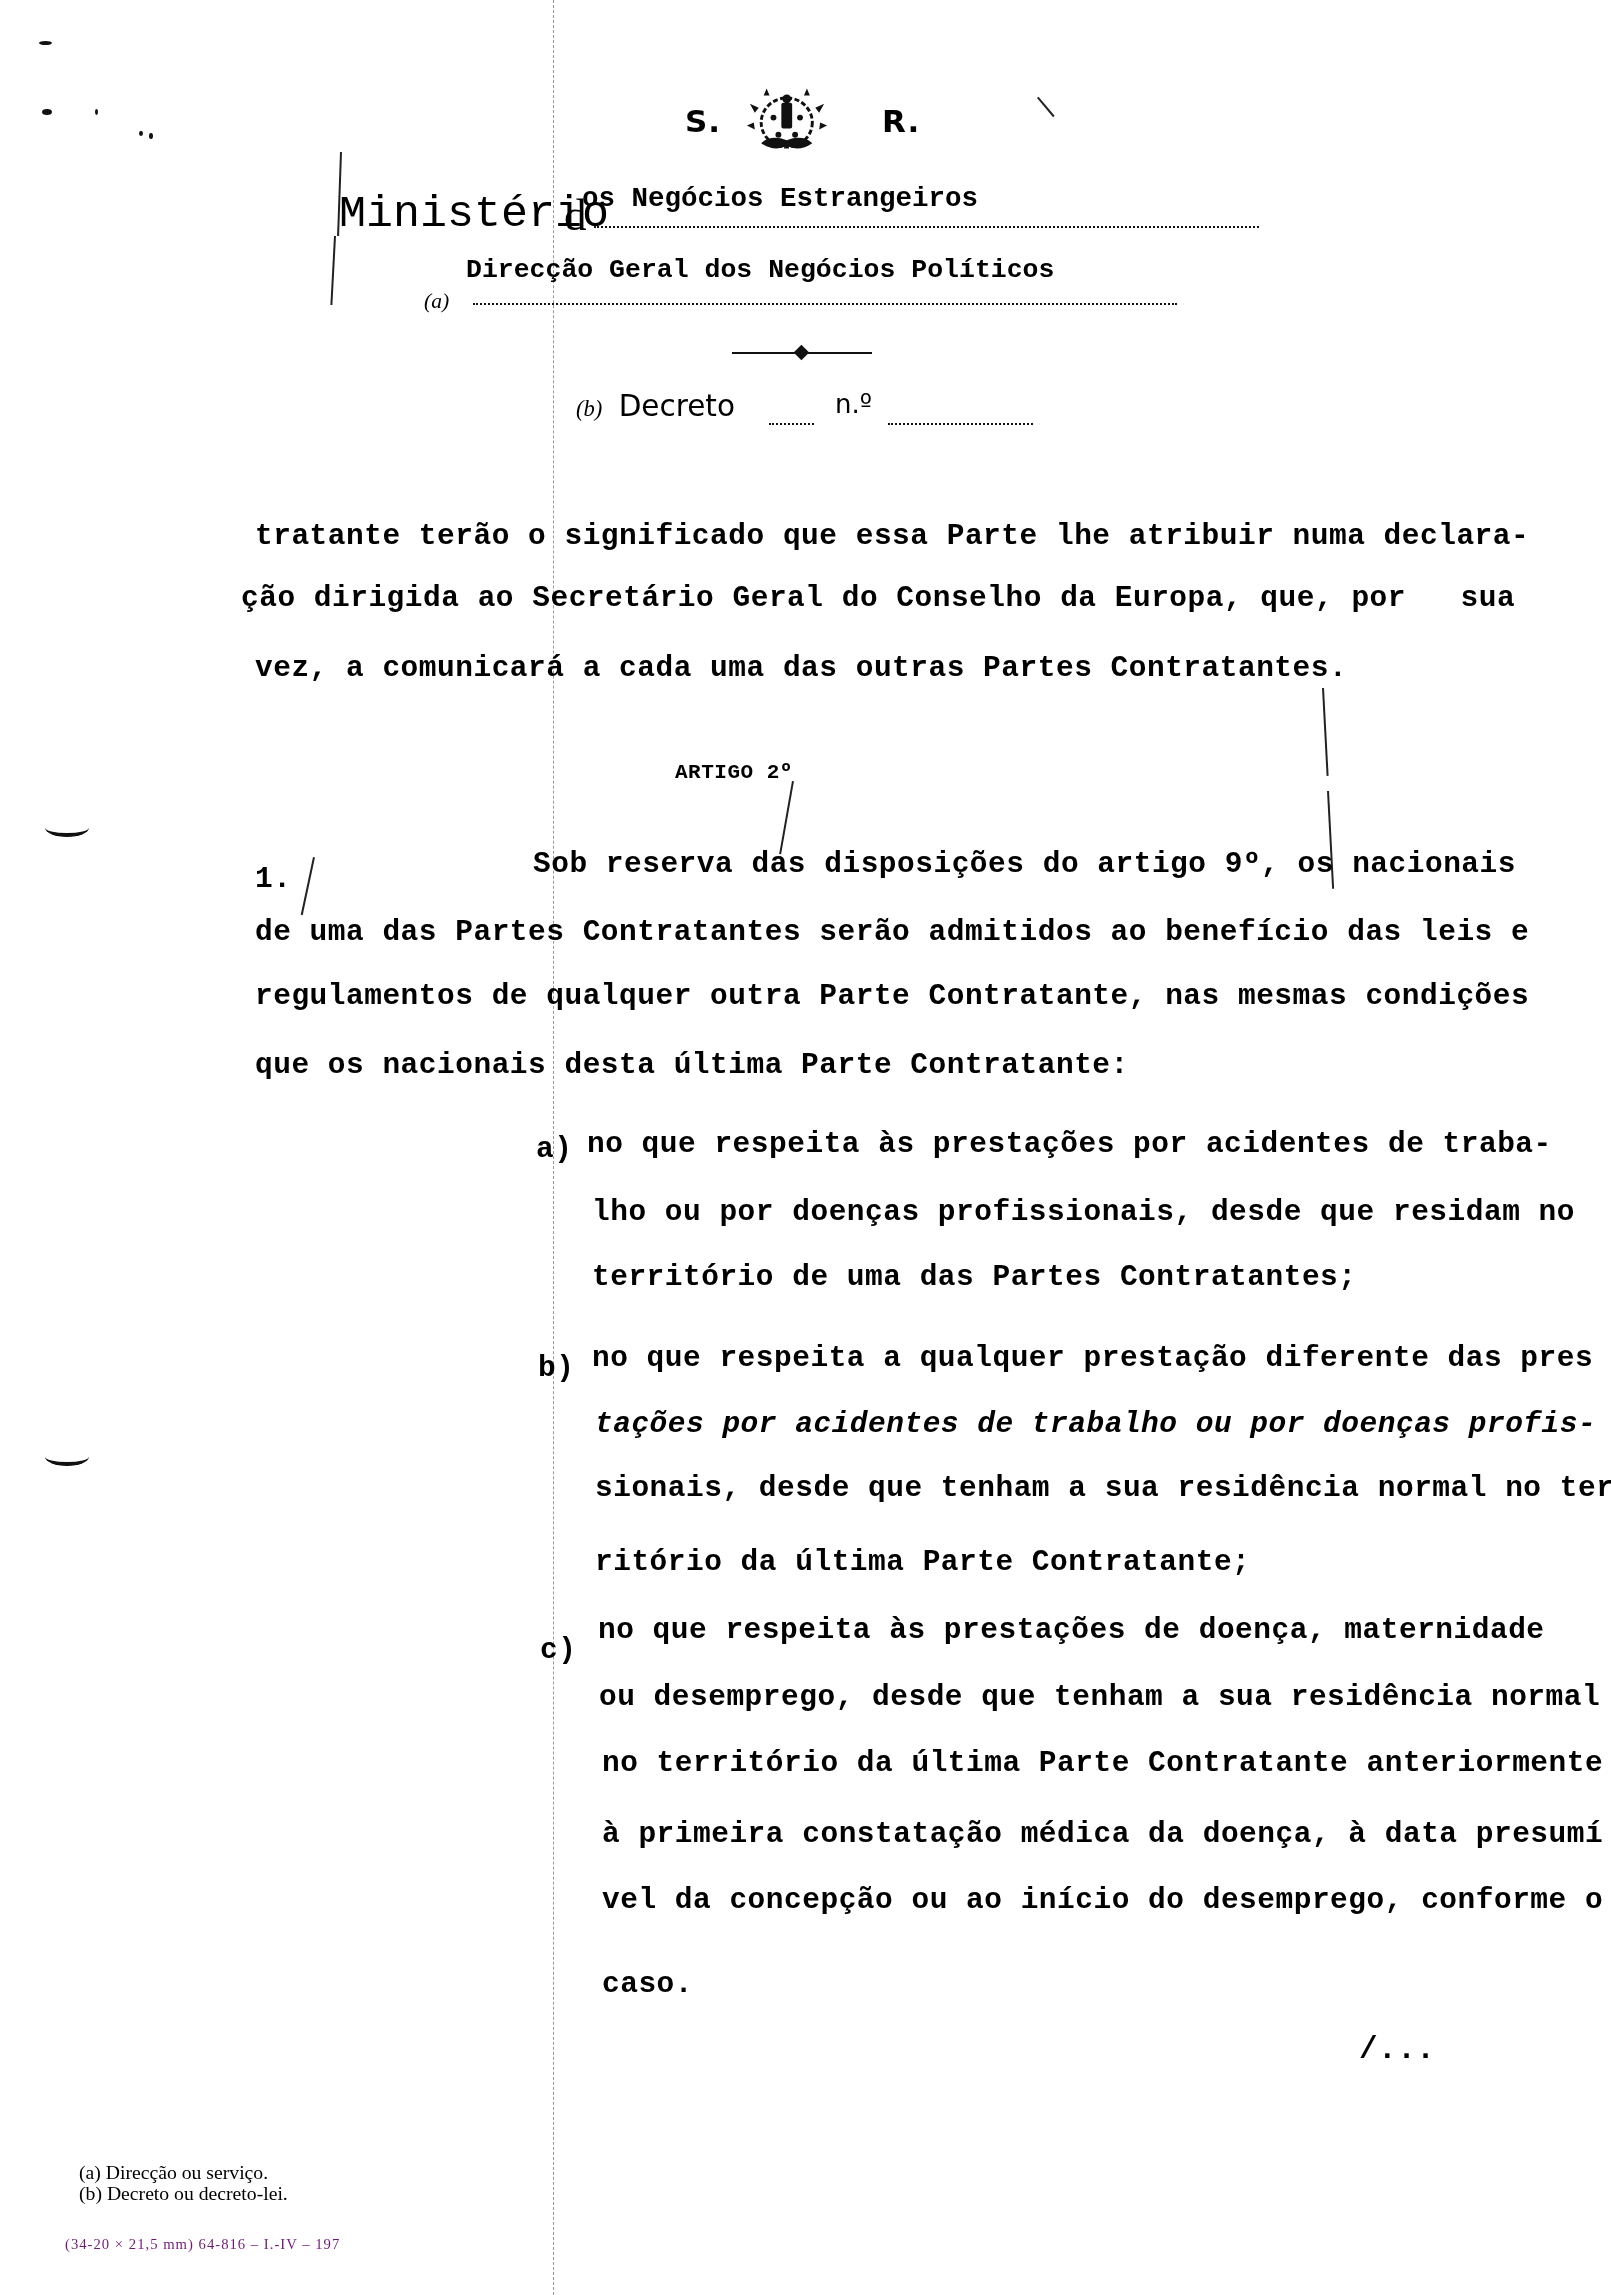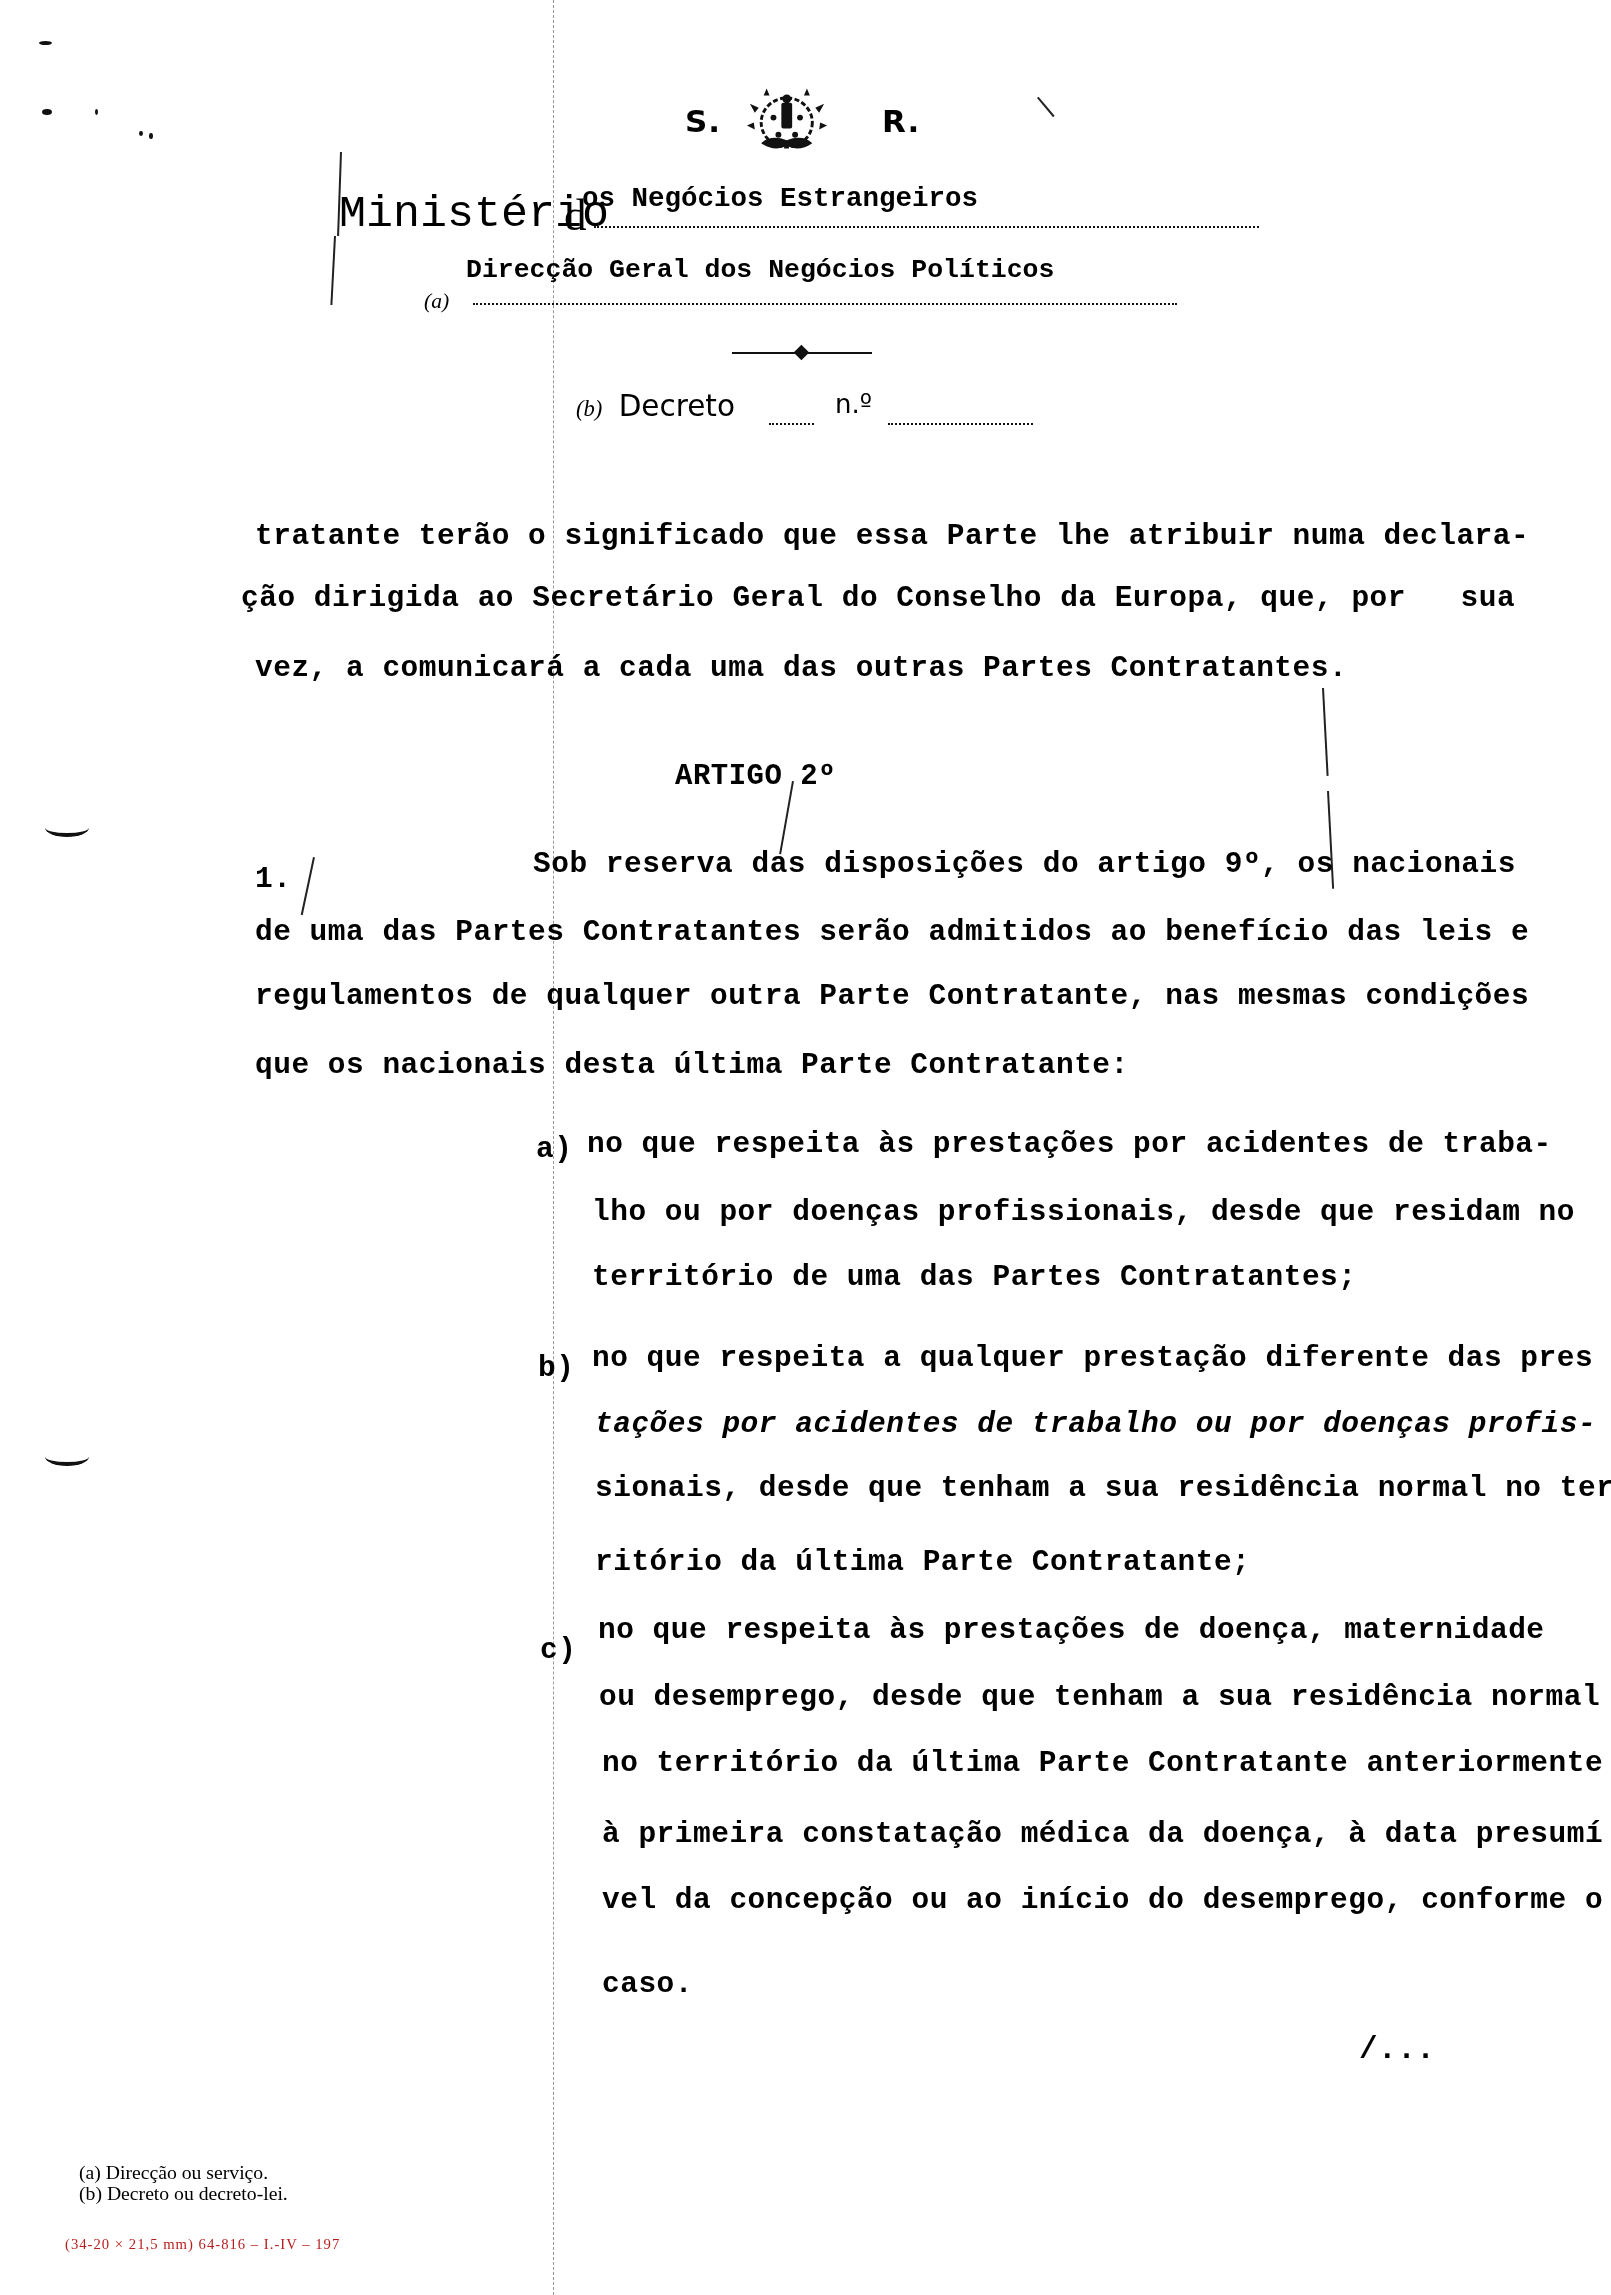--- a/index.html
+++ b/index.html
@@ -25,21 +25,21 @@
   .divider-diamond { position: absolute; left: 796px; top: 347px; width: 10.8px; height: 10.8px; background: #111; transform: rotate(45deg); }
 
   .decreto-row { position: absolute; left: 576px; top: 389px; font-family: "DejaVu Sans", sans-serif; font-size: 29.5px; white-space: nowrap; }
   .decreto-row .b-mark { font-family: "Liberation Serif", serif; font-style: italic; font-size: 22.6px; margin-right: 6.9px; }
 
   
   .line { position: absolute; white-space: pre; font-family: "Liberation Mono", monospace; font-weight: bold; font-size: 29.5px; letter-spacing: 0.5px; line-height: 1; }
 
   
   .fn { position: absolute; font-family: "Liberation Serif", serif; font-size: 19.7px; white-space: nowrap; }
-  .printer { position: absolute; font-family: "Liberation Serif", serif; font-size: 14.7px; color: #b91c1c; white-space: nowrap; letter-spacing: 1px; }
+  .printer { position: absolute; font-family: "Liberation Serif", serif; font-size: 14.7px; color: #701a75; white-space: nowrap; letter-spacing: 1px; }
 </style>
 </head>
 <body>
 
 <div class="fold-line"></div>
 <div class="punch" style="left:45px; top:818px;"></div>
 <div class="punch" style="left:45px; top:1447px;"></div>
 <div class="speck" style="left:39px; top:41px; width:12.8px; height:3.9px;"></div>
 <div class="speck" style="left:42px; top:109px; width:9.8px; height:5.9px;"></div>
 <div class="speck" style="left:95px; top:109px; width:2.9px; height:5.9px;"></div>
@@ -91,21 +91,21 @@
   <div class="field-line" style="left:769px; top:423px; width:45px;"></div>
   <div class="abs" style="left:835px; top:389px; font-family:'DejaVu Sans',sans-serif; font-size:26px;">n.º</div>
   <div class="field-line" style="left:888px; top:423px; width:145px;"></div>
 </div>
 
 <div>
   <div class="line" style="left:255px; top:522px;">tratante terão o significado que essa Parte lhe atribuir numa declara-</div>
   <div class="line" style="left:241px; top:584px;">ção dirigida ao Secretário Geral do Conselho da Europa, que, por   sua</div>
   <div class="line" style="left:255px; top:654px;">vez, a comunicará a cada uma das outras Partes Contratantes.</div>
 
-  <div class="line" style="left:675px; top:762px; font-size:29px;">ARTIGO 2º</div>
+  <div class="line" style="left:675px; top:762px; font-size:21px;">ARTIGO 2º</div>
 
   <div class="line" style="left:255px; top:865px;">1.</div>
   <div class="line" style="left:533px; top:850px;">Sob reserva das disposições do artigo 9º, os nacionais</div>
   <div class="line" style="left:255px; top:918px;text-align:right;">de uma das Partes Contratantes serão admitidos ao benefício das leis e</div>
   <div class="line" style="left:255px; top:982px;text-align:right;">regulamentos de qualquer outra Parte Contratante, nas mesmas condições</div>
   <div class="line" style="left:255px; top:1051px;">que os nacionais desta última Parte Contratante:</div>
 
   <div>
     <div class="line" style="left:536px; top:1135px;">a)</div>
     <div class="line" style="left:587px; top:1130px;">no que respeita às prestações por acidentes de traba-</div>

